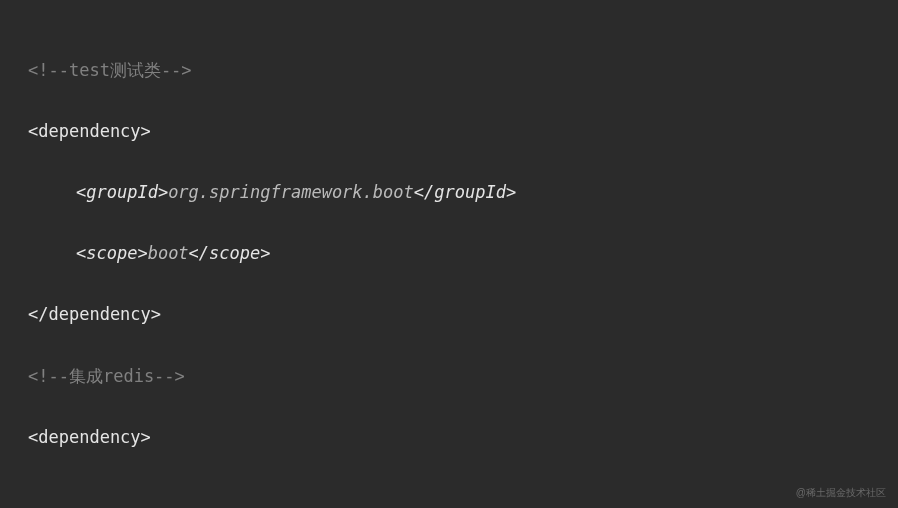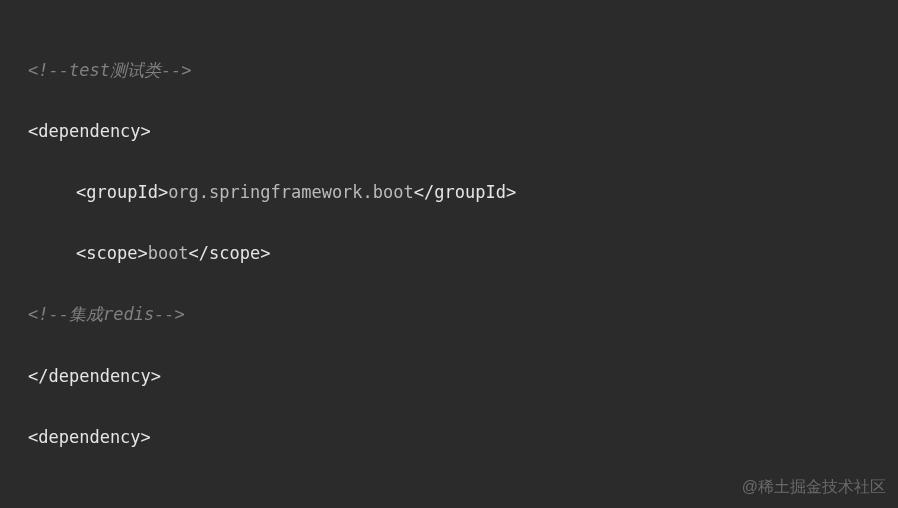--- a/index.html
+++ b/index.html
@@ -8,43 +8,43 @@
     font-family: 'Menlo', 'Monaco', 'Consolas', monospace;
     font-size: 17px;
     line-height: 1.8;
     padding: 24px 28px;
     width: 898px;
     height: 508px;
     position: relative;
     overflow: hidden;
   }
   .code { white-space: pre; }
-  .comment { color: #808080; font-style: italic; }
+  .comment { color: #808080; }
   .tag { color: #e5e5e5; }
   .text { color: #bababa; }
-  .indent1 { padding-left: 48px; display: inline-block; }
+  .indent1 { padding-left: 48px; display: inline-block; font-style: italic; }
   .line { display: block; }
   .watermark {
     position: absolute;
     right: 12px;
     bottom: 6px;
     color: #6a6a6a;
-    font-size: 16px;
+    font-size: 10px;
     font-family: -apple-system, sans-serif;
   }
 </style>
 </head>
 <body>
 
 <div class="code">
 <span class="line"><span class="comment">&lt;!--test测试类--&gt;</span></span>
 <span class="line"><span class="tag">&lt;dependency&gt;</span></span>
 <span class="line"><span class="indent1"><span class="tag">&lt;groupId&gt;</span><span class="text">org.springframework.boot</span><span class="tag">&lt;/groupId&gt;</span></span></span>
 <span class="line"><span class="indent1"><span class="tag">&lt;scope&gt;</span><span class="text">boot</span><span class="tag">&lt;/scope&gt;</span></span></span>
+<span class="line"><span class="tag">&lt;/dependency&gt;</span></span>
 <span class="line"><span class="comment">&lt;!--集成redis--&gt;</span></span>
-<span class="line"><span class="tag">&lt;/dependency&gt;</span></span>
 <span class="line"><span class="tag">&lt;dependency&gt;</span></span>
 
 
 
 </div>
 
 <div class="watermark">@稀土掘金技术社区</div>
 
 </body></html>

